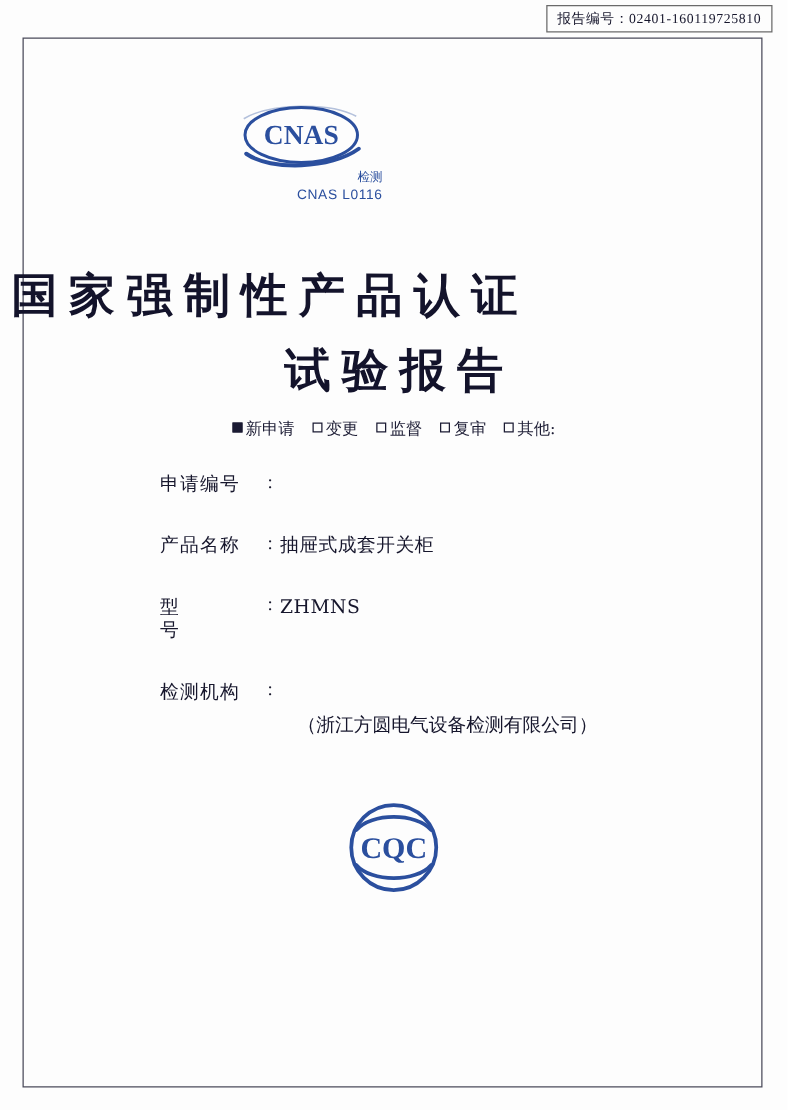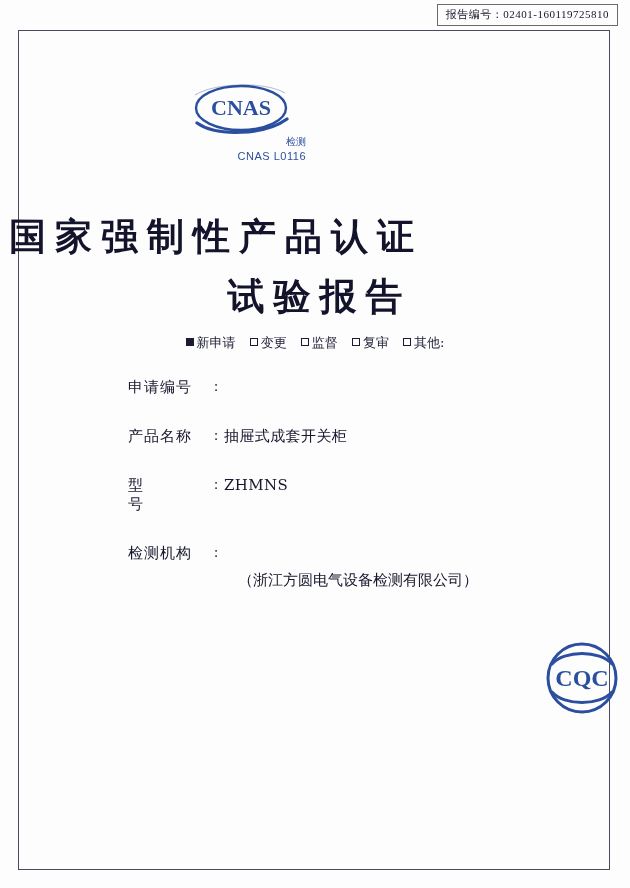--- a/index.html
+++ b/index.html
@@ -224,21 +224,21 @@
     margin-bottom: 28px;
   }
 
   
   .cqc {
     position: absolute;
     top: 630px;
     left: 0;
     width: 630px;
     display: flex;
-    justify-content: flex-end;
+    justify-content: center;
   }
 </style>
 </head>
 <body>
 
 <div class="page">
 
   <div class="report-no">
     <span class="label">报告编号：</span><span class="value">02401-160119725810</span>
   </div>

